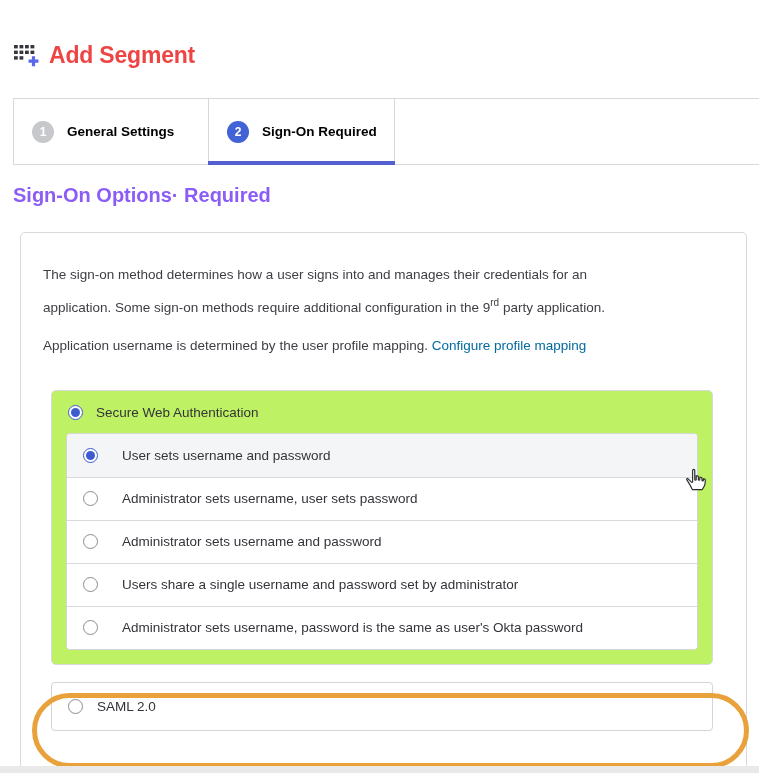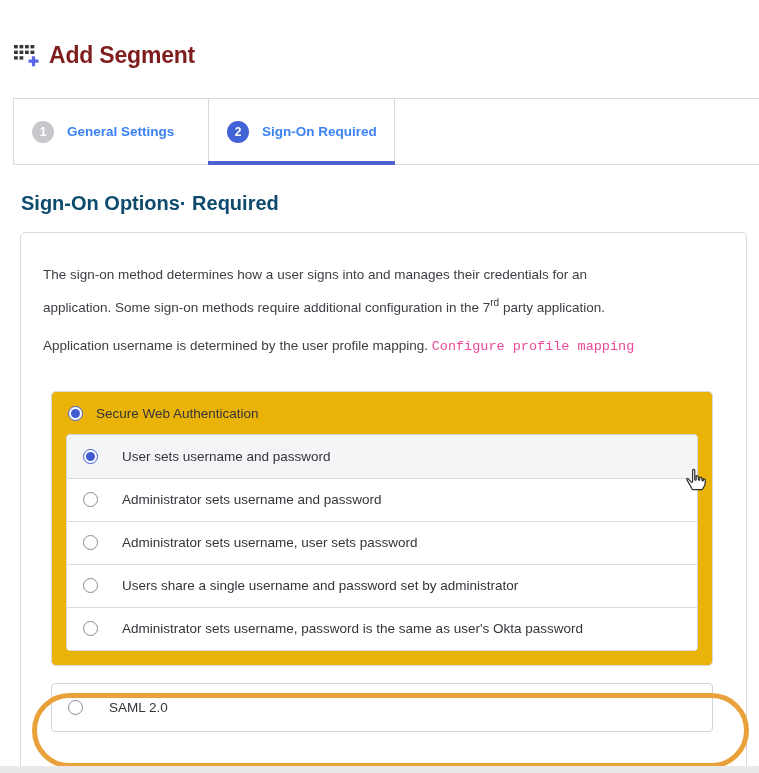--- a/index.html
+++ b/index.html
@@ -6,77 +6,77 @@
   html,body { margin:0; padding:0; }
   body {
     width:759px; height:773px; position:relative; overflow:hidden;
     background:#ffffff;
     font-family:"Liberation Sans", sans-serif;
     color:#3d3e44;
   }
 
   
   .title-row { position:absolute; top:42px; left:13px; display:flex; align-items:center; gap:9px; }
-  .title-row h1 { margin:0; font-size:23px; font-weight:bold; color:#7f1d1d; letter-spacing:-0.2px; }
+  .title-row h1 { margin:0; font-size:23px; font-weight:bold; color:#ef4444; letter-spacing:-0.2px; }
   .seg-icon { display:block; }
 
   
   .tab-bar {
     position:absolute; top:98px; left:13px; right:0; height:67px;
     border-top:1px solid #d9d9dd; border-bottom:1px solid #d9d9dd; border-left:1px solid #d9d9dd;
     display:flex; background:#fff;
   }
   .tab { display:flex; align-items:center; gap:13px; padding:0 18px; border-right:1px solid #d9d9dd; position:relative; cursor:pointer; }
   .tab.tab-1 { width:195px; }
   .tab.tab-2 { width:186px; }
   .step-circle {
     width:22px; height:22px; border-radius:50%; flex:0 0 22px;
     display:flex; align-items:center; justify-content:center;
     color:#fff; font-size:12px; font-weight:bold;
   }
   .tab-1 .step-circle { background:#c6c8cb; }
   .tab-2 .step-circle { background:#4263d6; }
-  .tab-label { font-size:13.5px; font-weight:bold; color:#3b82f6; white-space:nowrap; }
+  .tab-label { font-size:13.5px; font-weight:bold; color:#000000; white-space:nowrap; }
   .active-underline { position:absolute; left:-1px; right:-1px; bottom:-1px; height:4px; background:#5261cf; }
 
   
-  .section-heading { position:absolute; top:184px; left:13px; margin:8px; font-size:20px; font-weight:bold; color:#0c4a6e; }
+  .section-heading { position:absolute; top:184px; left:13px; margin:0; font-size:20px; font-weight:bold; color:#8b5cf6; }
 
   
   .card {
     position:absolute; top:232px; left:20px; width:727px; height:545px;
     border:1px solid #d9d9dd; border-radius:5px; background:#fff;
     padding:24px 18px;
   }
   .card h3 { margin:0 0 22px 0; font-size:14px; font-weight:bold; color:#2c2d33; }
   .desc { margin:4px; font-size:13.5px; line-height:28px; color:#3d3e44; }
   .desc sup { font-size:10px; }
   .mapping { margin-top:10px; }
-  .link { color:#ec4899; text-decoration:none; cursor:pointer;font-family:Liberation Mono, monospace; }
+  .link { color:#0369a1; text-decoration:none; cursor:pointer; }
 
   
   .radio { width:15px; height:15px; border:1.5px solid #8b8b93; border-radius:50%; background:#fff; position:relative; flex:0 0 15px; }
   .radio.on { border-color:#3f5bd0; }
   .radio.on::after { content:""; position:absolute; inset:2px; background:#3f5bd0; border-radius:50%; }
 
   
-  .group-box { margin:30px 0 0 12px; width:662px; border:1px solid #d9d9dd; border-radius:5px; background:#eab308; }
+  .group-box { margin:30px 0 0 12px; width:662px; border:1px solid #d9d9dd; border-radius:5px; background:#bef264; }
   .group-head { display:flex; align-items:center; gap:13px; padding:14px 16px 13px 16px; cursor:pointer; }
   .opt-label { font-size:13.5px; color:#33343a; }
 
   .sub-list { margin:0 14px 14px 14px; border:1px solid #d5d5d9; border-radius:4px; overflow:hidden; background:#fff; }
   .sub-row { display:flex; align-items:center; gap:24px; padding:0 16px; height:43px; border-top:1px solid #dadade; cursor:pointer; background:#fff; }
   .sub-row:first-child { border-top:none; }
   .sub-row.selected { background:#f4f5f6; }
 
   
   .saml-box {
     margin:17px 0 0 12px; width:662px; height:49px;
     border:1px solid #d5d5d9; border-radius:4px; background:#fff;
-    display:flex; align-items:center; gap:26px; padding:0 16px; cursor:pointer;
+    display:flex; align-items:center; gap:14px; padding:0 16px; cursor:pointer;
     position:relative; z-index:2;
   }
 
   
   .orange-annotation {
     position:absolute; left:32px; top:693px; width:717px; height:75px;
     border:5px solid #e9a23b; border-radius:38px; pointer-events:none; z-index:4;
   }
 
   
@@ -117,42 +117,42 @@
     <span class="tab-label">Sign-On Required</span>
     <span class="active-underline"></span>
   </div>
 </div>
 
 <h2 class="section-heading">Sign-On Options· Required</h2>
 
 <div class="card">
 
   <p class="desc"><span>The sign-on method determines how a user signs into and manages their credentials for an</span><br>
-    <span>application. Some sign-on methods require additional configuration in the 7</span><sup>rd</sup><span> party application.</span></p>
+    <span>application. Some sign-on methods require additional configuration in the 9</span><sup>rd</sup><span> party application.</span></p>
 
   <p class="desc mapping"><span>Application username is determined by the user profile mapping. </span><a class="link">Configure profile mapping</a></p>
 
   <div class="group-box">
     <div class="group-head">
       <span class="radio on"></span>
       <span class="opt-label">Secure Web Authentication</span>
     </div>
 
     <div class="sub-list">
       <div class="sub-row selected">
         <span class="radio on"></span>
         <span class="opt-label">User sets username and password</span>
       </div>
       <div class="sub-row">
         <span class="radio"></span>
-        <span class="opt-label">Administrator sets username and password</span>
+        <span class="opt-label">Administrator sets username, user sets password</span>
       </div>
       <div class="sub-row">
         <span class="radio"></span>
-        <span class="opt-label">Administrator sets username, user sets password</span>
+        <span class="opt-label">Administrator sets username and password</span>
       </div>
       <div class="sub-row">
         <span class="radio"></span>
         <span class="opt-label">Users share a single username and password set by administrator</span>
       </div>
       <div class="sub-row">
         <span class="radio"></span>
         <span class="opt-label">Administrator sets username, password is the same as user's Okta password</span>
       </div>
     </div>

